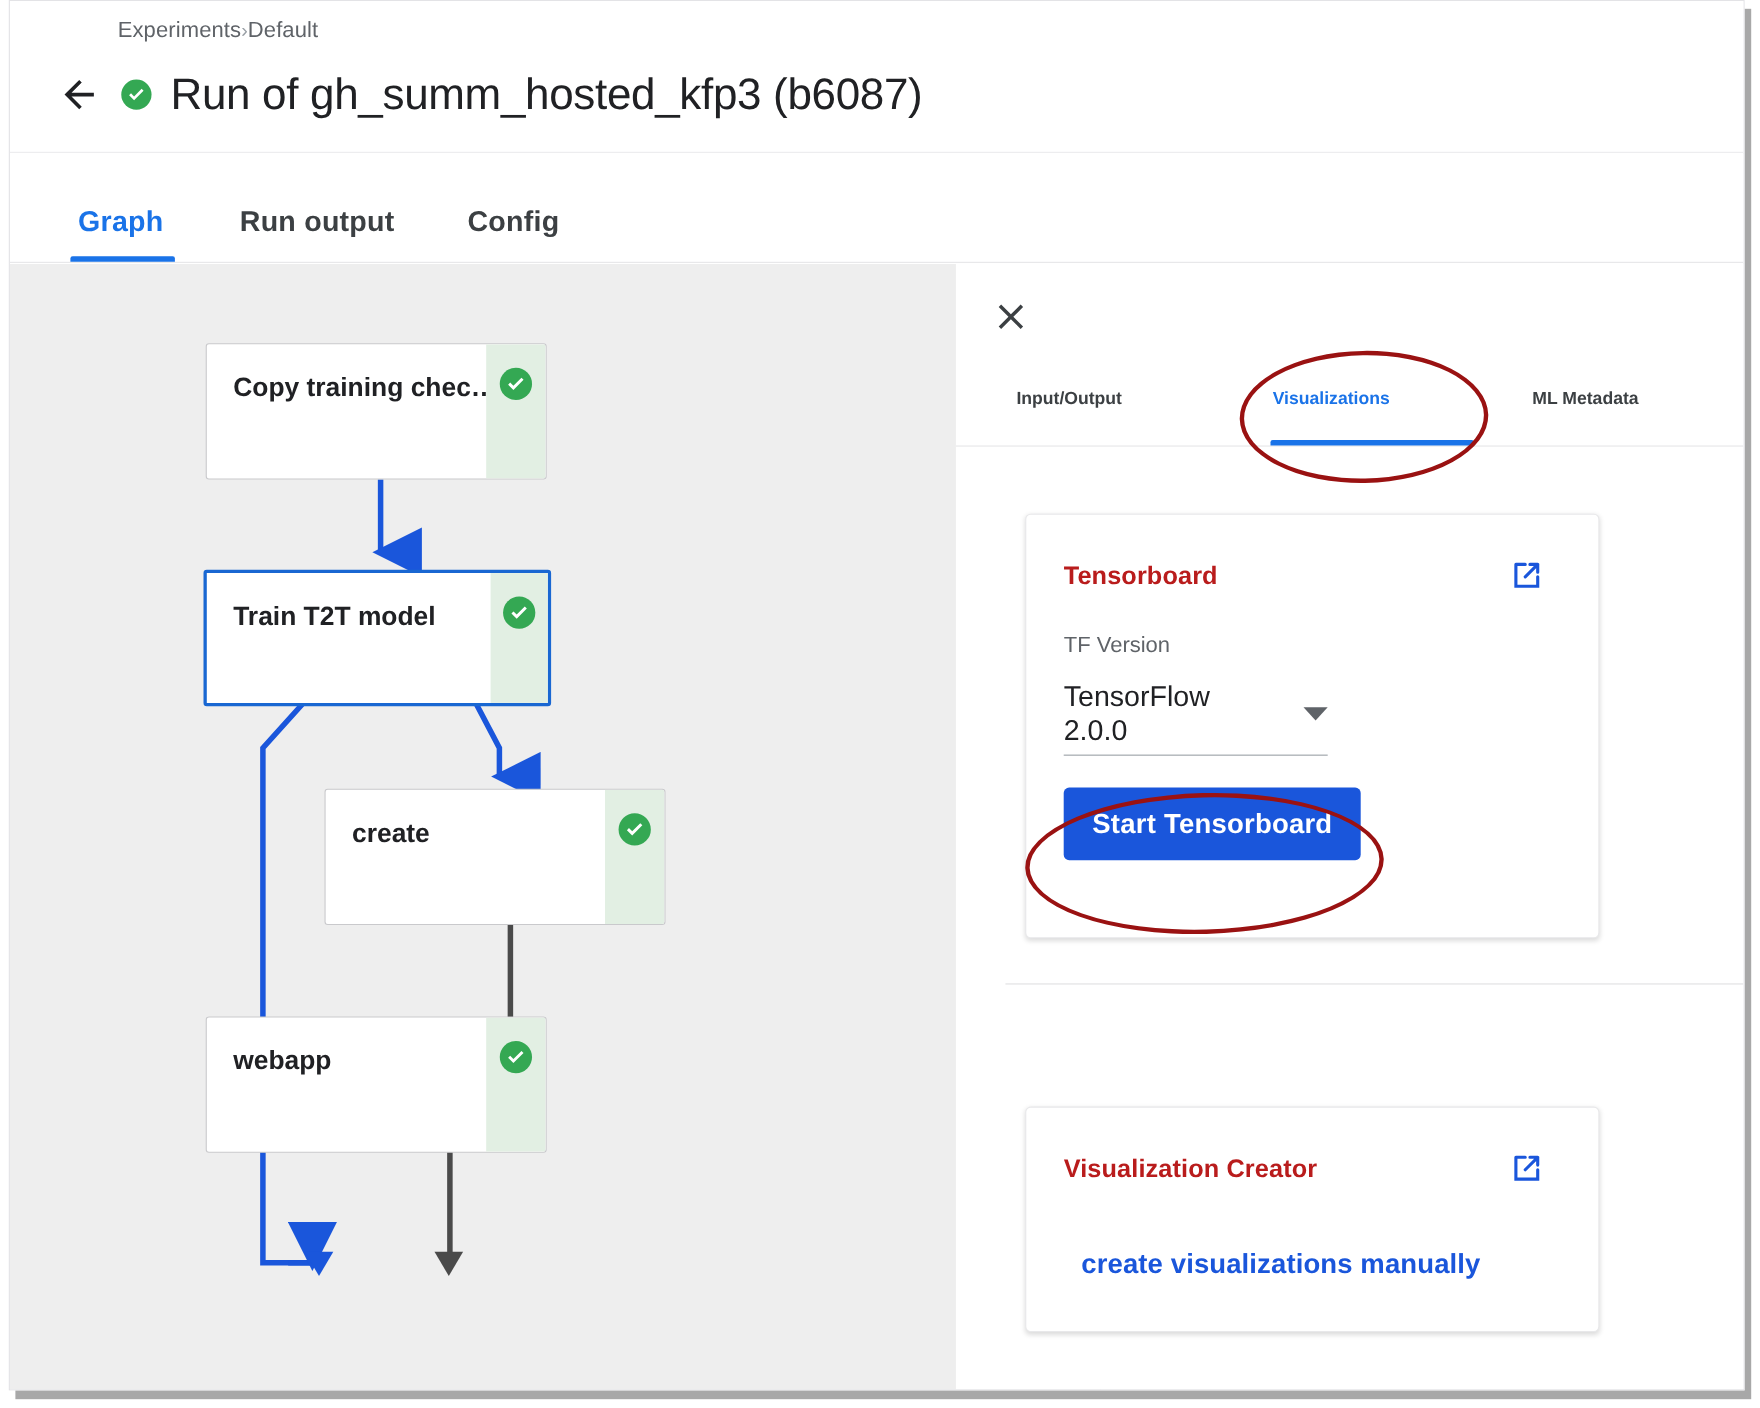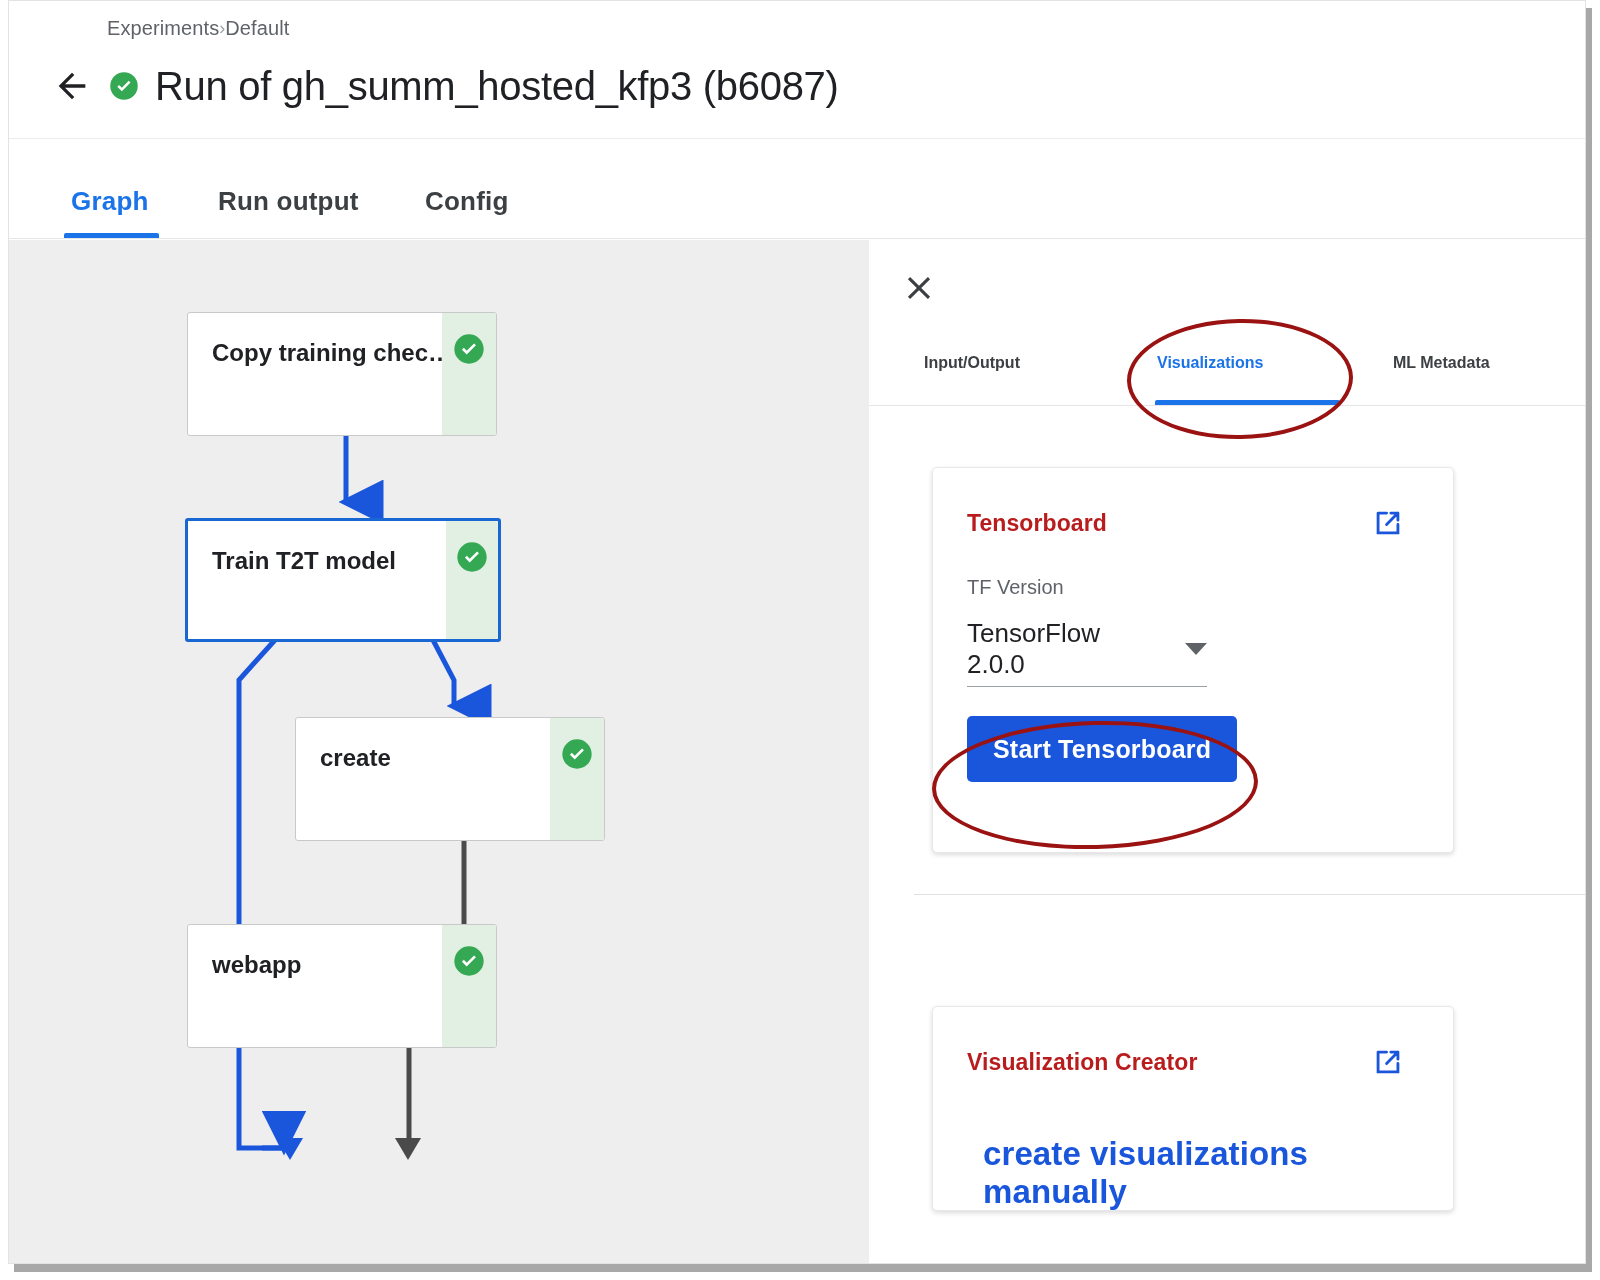--- a/index.html
+++ b/index.html
@@ -55,21 +55,21 @@
   .card{position:absolute;background:#fff;border:1px solid #e8e8ea;border-radius:5px;box-shadow:0 2px 5px rgba(0,0,0,.14);box-sizing:border-box;}
   .card-title{position:absolute;left:34px;top:42px;font-size:23px;font-weight:bold;color:#b91c1c;letter-spacing:.1px;}
   .ext-icon{position:absolute;right:48px;top:38px;width:34px;height:34px;cursor:pointer;}
   .tf-label{position:absolute;left:34px;top:108px;font-size:20px;color:#5f6368;}
   .tf-select{position:absolute;left:34px;top:150px;width:240px;display:flex;align-items:center;cursor:pointer;}
   .tf-select .val{font-size:26px;color:#202124;}
   .caret{margin-left:22px;width:0;height:0;border-left:11px solid transparent;border-right:11px solid transparent;border-top:12px solid #5f6368;}
   .select-line{position:absolute;left:34px;top:218px;width:240px;height:1px;background:#9aa0a6;}
   .primary-btn{position:absolute;left:34px;top:248px;height:66px;padding:0 26px;background:#1a56db;border:none;border-radius:5px;color:#fff;font-size:25px;font-weight:bold;font-family:"Liberation Sans","DejaVu Sans",sans-serif;cursor:pointer;letter-spacing:.2px;}
   .divider{position:absolute;left:45px;right:0;top:654px;height:1px;background:#e0e0e2;}
-  .link-blue{position:absolute;left:50px;top:128px;font-size:33px;font-weight:bold;color:#1a56db;cursor:pointer;letter-spacing:.1px;}
+  .link-blue{position:absolute;left:50px;top:128px;font-size:25px;font-weight:bold;color:#1a56db;cursor:pointer;letter-spacing:.1px;}
 
   .annot{position:absolute;border:4px solid #9a1212;border-radius:50%;pointer-events:none;}
 </style>
 </head>
 <body>
 
 <div class="window">
 
   <div class="header">
 

